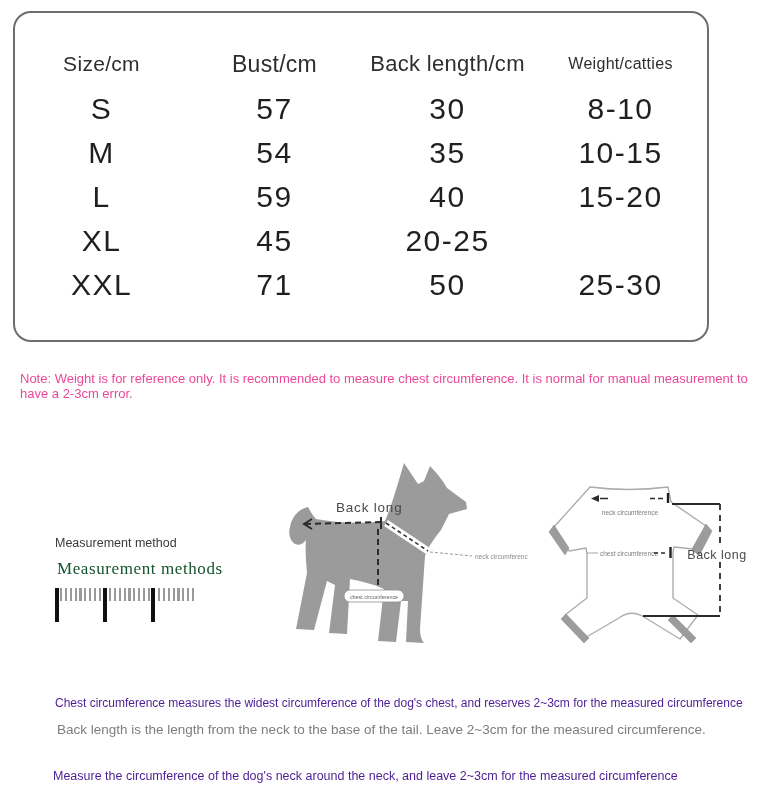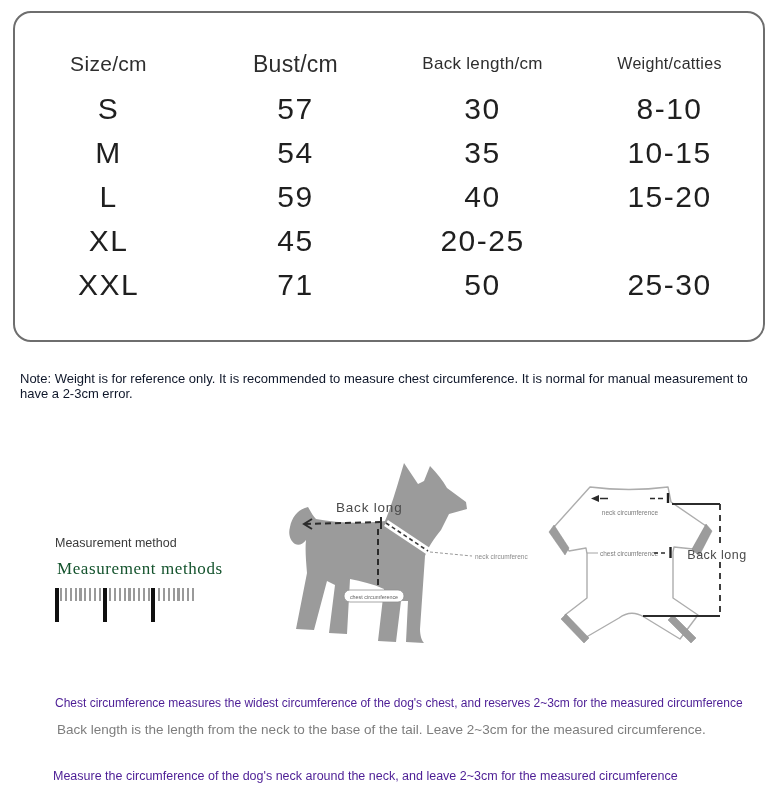--- a/index.html
+++ b/index.html
@@ -1,36 +1,36 @@
 <!DOCTYPE html>
 <html><head>
 <meta charset="utf-8">
 <style>
   * { box-sizing: border-box; margin: 0; padding: 0; }
   html, body { width: 776px; height: 800px; background: #ffffff; overflow: hidden; }
   body { position: relative; font-family: "Liberation Sans", sans-serif; color: #1f1f1f; }
 
   
   .size-table {
-    position: absolute; left: 13px; top: 11px; width: 752px; height: 331px;
+    position: absolute; left: 13px; top: 11px; width: 696px; height: 331px;
     border: 2px solid #6e6e6e; border-radius: 18px; background: #fff;
   }
   .t-row { display: grid; grid-template-columns: repeat(4, 1fr); height: 44px; align-items: center; }
   .t-row.header { margin-top: 28px; height: 46px; }
   .t-cell { text-align: center; font-size: 30px; font-weight: 500; letter-spacing: 1.5px; color: #1f1f1f; }
   .t-row.header .t-cell { font-weight: 400; letter-spacing: 0.3px; color: #2e2e2e; }
   .t-row.header .t-cell:nth-child(1) { font-size: 21px; }
   .t-row.header .t-cell:nth-child(2) { font-size: 23px; }
-  .t-row.header .t-cell:nth-child(3) { font-size: 17px; }
+  .t-row.header .t-cell:nth-child(3) { font-size: 22px; }
   .t-row.header .t-cell:nth-child(4) { font-size: 16px; }
 
   
   .note {
     position: absolute; left: 20px; top: 371px; width: 740px;
-    font-size: 13px; color: #0f172a;
+    font-size: 13px; color: #ec4899;
   }
 
   
   .m-title-small { position: absolute; left: 55px; top: 536px; font-size: 12.5px; color: #3a3a3a; }
   .m-title-large { position: absolute; left: 57px; top: 559px; font-size: 17px; letter-spacing: 0.6px; color: #14532d; font-family: Liberation Serif, serif; }
   .ruler { position: absolute; left: 55px; top: 588px; width: 142px; height: 36px; }
   .ruler-thin {
     position: absolute; left: 0; top: 0; width: 140px; height: 13px;
     background: repeating-linear-gradient(90deg, #9a9a9a 0 2px, transparent 2px 4.9px);
   }

